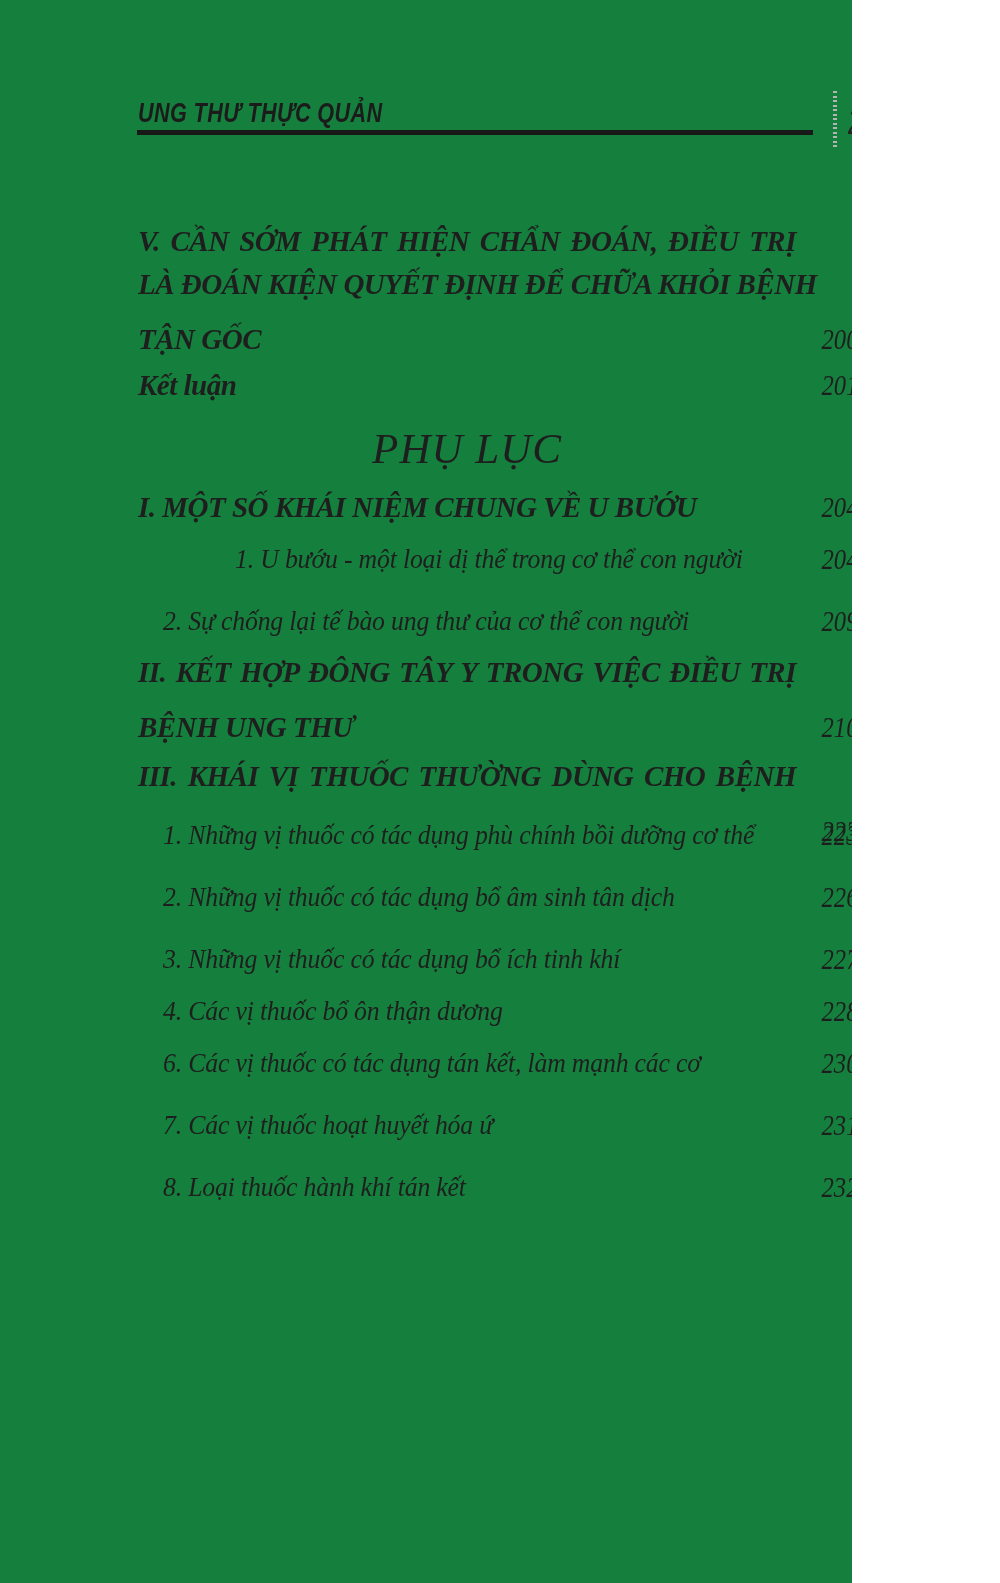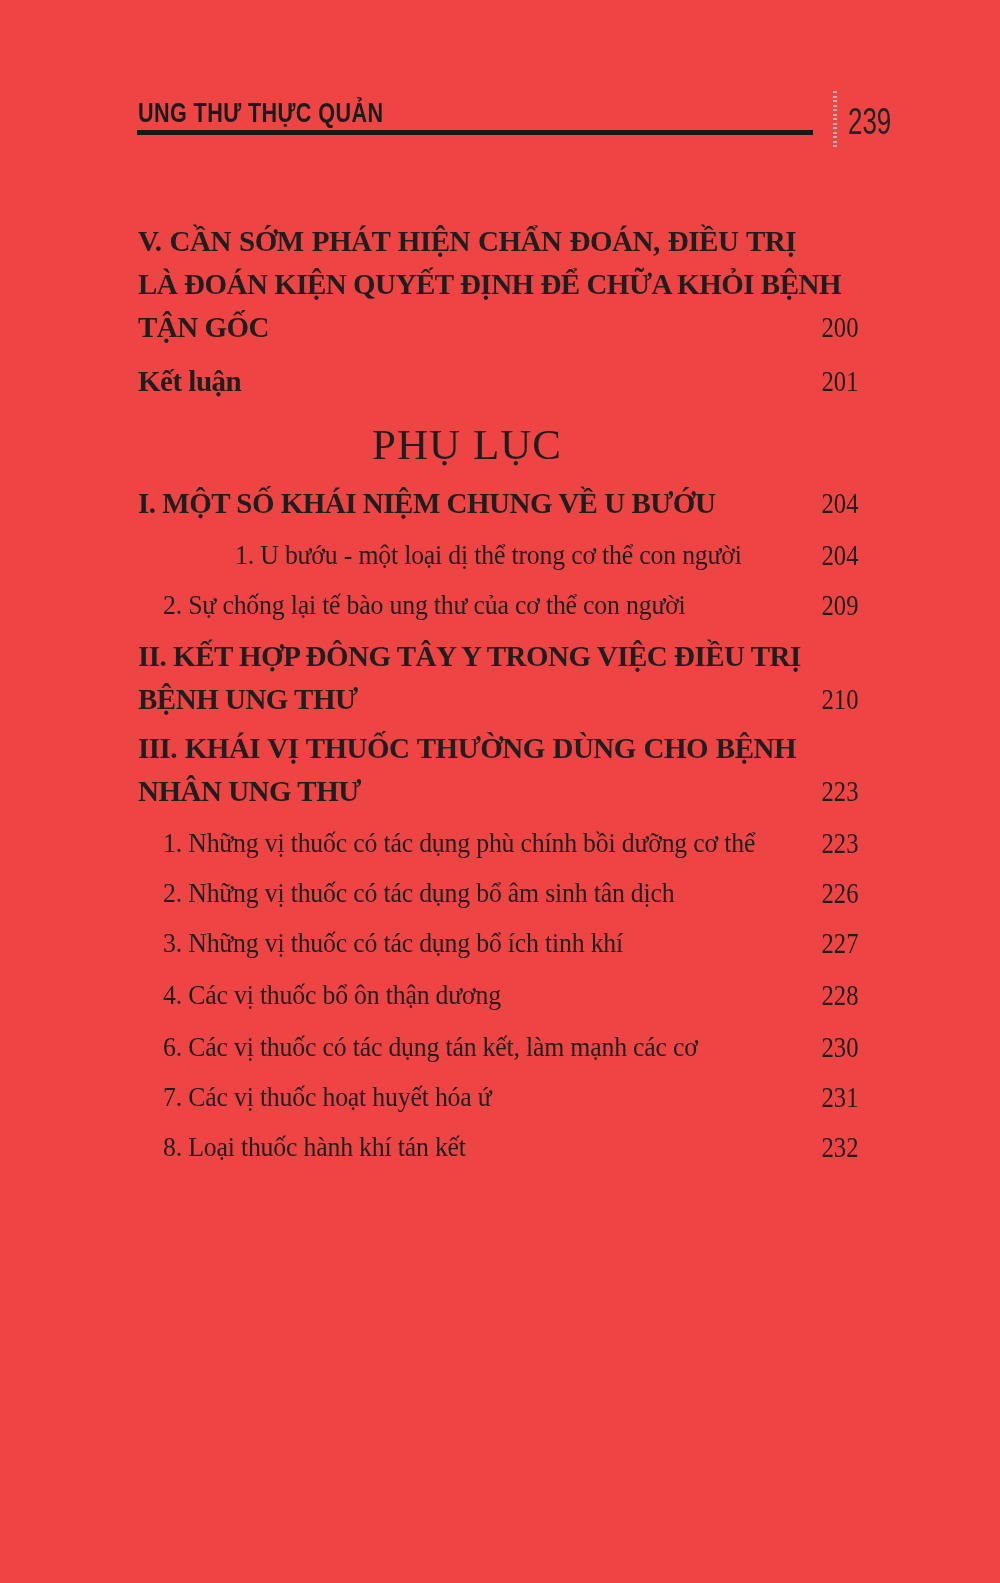--- a/index.html
+++ b/index.html
@@ -1,23 +1,24 @@
 <!DOCTYPE html>
 <html><head>
 <meta charset="utf-8">
 <style>
   html, body { margin: 0; padding: 0; background: #ffffff; }
   .page {
     position: relative;
-    width: 1000px;
+    width: 852px;
     height: 1583px;
-    background: #ef4444;
+    background: #15803d;
     font-family: "Liberation Serif", serif;
     color: #1e1e1e;
     overflow: hidden;
+    font-style: italic;
   }
 
   
   .running-title {
     position: absolute;
     left: 138px;
     top: 99px;
     font-family: "Liberation Sans", sans-serif;
     font-weight: 700;
     font-size: 27px;
@@ -71,21 +72,21 @@
     line-height: 43px;
     letter-spacing: -0.5px;
   }
   .jline {
     text-align: justify;
     text-align-last: justify;
     text-justify: inter-word;
     padding-right: 62px;
     white-space: nowrap;
   }
-  .row { position: relative; }
+  .row { position: relative; margin-top: 12px; }
   .row .label { display: inline-block; white-space: nowrap; }
   .row .pg {
     position: absolute;
     right: 0;
     top: 0;
     font-weight: 400;
     font-size: 29px;
     letter-spacing: 0;
     line-height: inherit;
     transform: scaleX(0.85);
@@ -104,21 +105,21 @@
   }
   .appendix-title {
     margin: 22px 0 0 0;
     padding-right: 62px;
     font-weight: 400;
     font-size: 43px;
     line-height: 40px;
     text-align: center;
     letter-spacing: 1px;
   }
-  .m-conclusion { margin-top: 11px; }
+  .m-conclusion { margin-top: 3px; }
   .m-h1 { margin-top: 16px; line-height: 44px; }
   .m-i1 { margin-top: 5px; text-align: center; }
   .m-h2 { margin-top: 5px; }
   .m-h3 { margin-top: 6px; }
   .m-i2 { margin-top: 5px; }
   .m-plus2 { margin-top: 2px; }
 </style>
 </head>
 <body>
 
@@ -165,21 +166,20 @@
       <div class="hline jline">II. KẾT HỢP ĐÔNG TÂY Y TRONG VIỆC ĐIỀU TRỊ</div>
       <div class="row hline">
         <span class="label">BỆNH UNG THƯ</span>
         <span class="pg">210</span>
       </div>
     </section>
 
     <section class="m-h3">
       <div class="hline jline">III. KHÁI VỊ THUỐC THƯỜNG DÙNG CHO BỆNH</div>
       <div class="row hline">
-        <span class="label">NHÂN UNG THƯ</span>
         <span class="pg">223</span>
       </div>
     </section>
 
     <div class="row item m-i2">
       <span class="label">1. Những vị thuốc có tác dụng phù chính bồi dưỡng cơ thể</span>
       <span class="pg">223</span>
     </div>
     <div class="row item">
       <span class="label">2. Những vị thuốc có tác dụng bổ âm sinh tân dịch</span>

